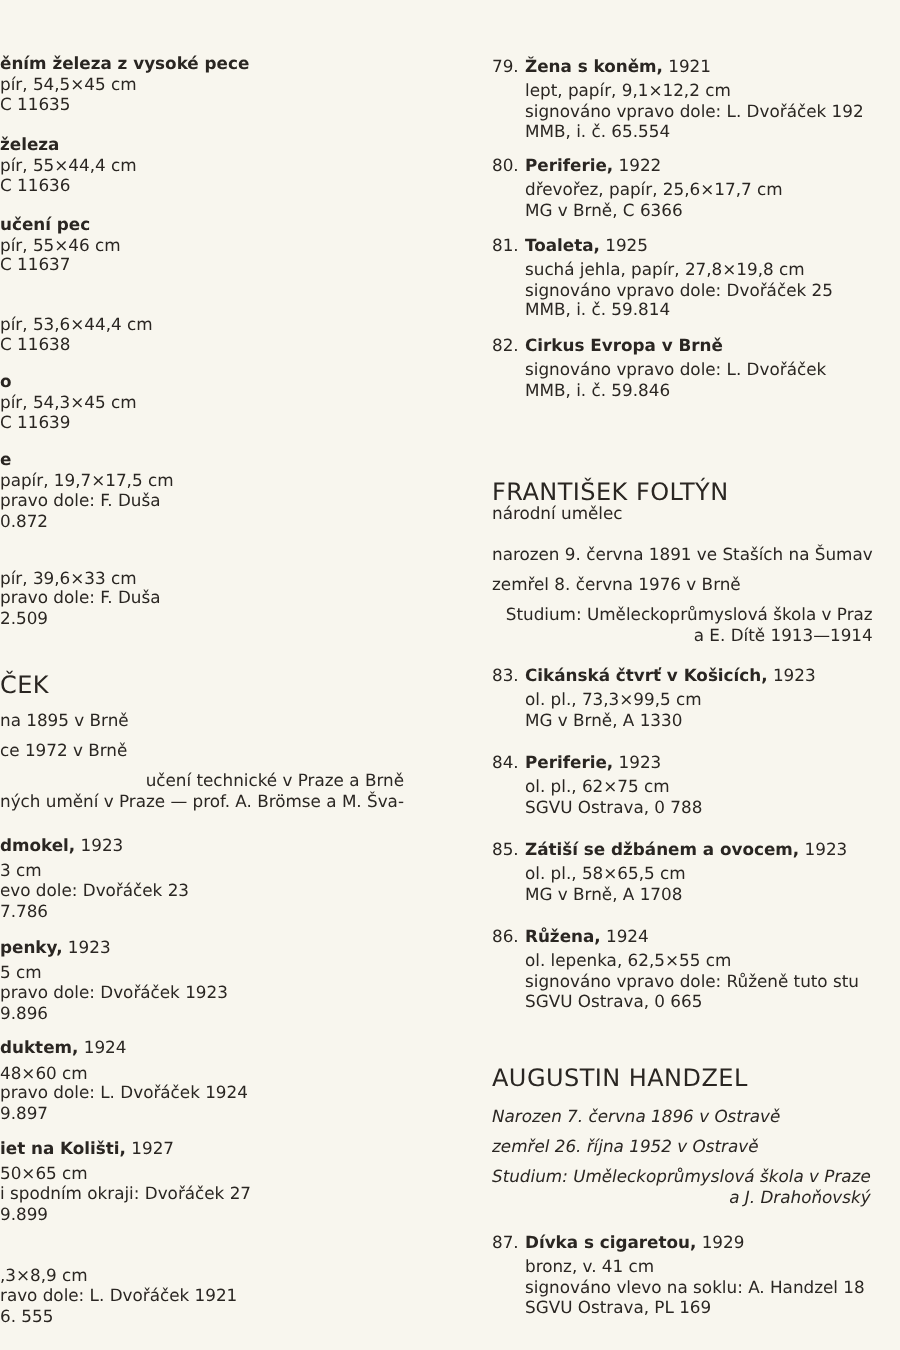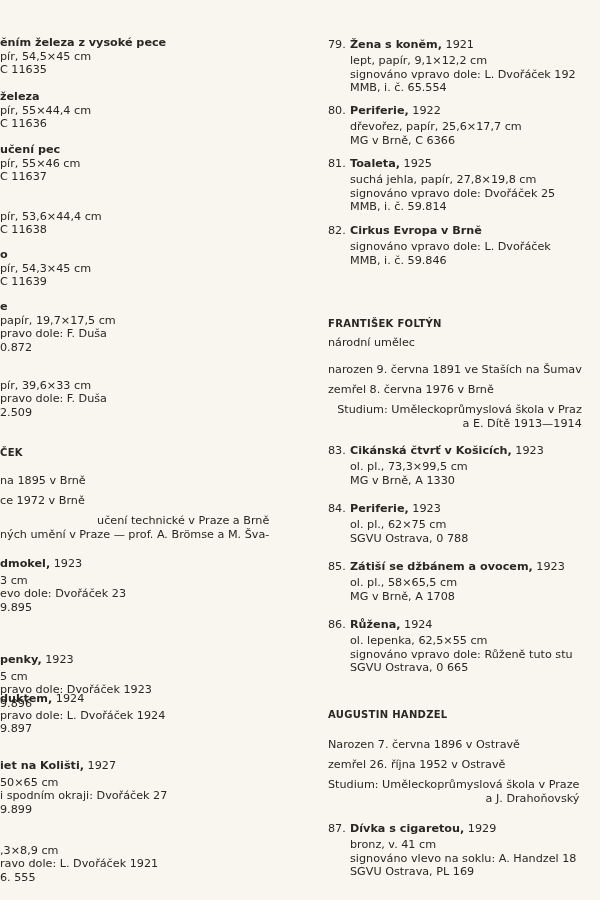--- a/index.html
+++ b/index.html
@@ -14,21 +14,21 @@
   .col { position: absolute; top: 0; }
   .col-left { left: -38px; width: 340px; }
   .col-right { left: 328px; width: 300px; }
   .blk { position: absolute; white-space: nowrap; }
   .ln { display: block; line-height: 13.5px; height: 13.5px; }
   .ttl { font-weight: bold; }
   .entry { position: absolute; white-space: nowrap; }
   .entry .num { position: absolute; left: 0; top: 0; width: 22px; }
   .entry .body { position: absolute; left: 22px; top: 0; }
   .entry .body .ln.first { margin-bottom: 2.5px; }
-  .artist { font-weight: bold; letter-spacing: 0.3px; font-size: 10px; }
+  .artist { font-weight: normal; letter-spacing: 0.3px; font-size: 16px; }
   .bio .ln { margin-bottom: 6.5px; }
   .bio .ln.tight { margin-bottom: 0; text-align: right; }
 </style>
 </head>
 <body>
 
 <div class="page">
 
   <div class="col col-left">
 
@@ -75,30 +75,31 @@
       <span class="ln">na 1895 v Brně</span>
       <span class="ln">ce 1972 v Brně</span>
       <span class="ln tight">učení technické v Praze a Brně</span>
       <span class="ln tight">ných  umění  v  Praze — prof. A. Brömse a M. Šva-</span>
     </div>
 
     <div class="blk" style="left:38px; top:557px;">
       <span class="ln" style="margin-bottom:3px;"><b>dmokel,</b><span> 1923</span></span>
       <span class="ln">3 cm</span>
       <span class="ln">evo dole: Dvořáček 23</span>
-      <span class="ln">9.895</span>
+      <span class="ln">7.786</span>
     </div>
     <div class="blk" style="left:38px; top:625px;">
-      <span class="ln" style="margin-bottom:3px;margin-top:28px;"><b>penky,</b><span> 1923</span></span>
+      <span class="ln" style="margin-bottom:3px;"><b>penky,</b><span> 1923</span></span>
       <span class="ln">5 cm</span>
       <span class="ln">pravo dole: Dvořáček 1923</span>
       <span class="ln">9.896</span>
     </div>
     <div class="blk" style="left:38px; top:692px;">
       <span class="ln" style="margin-bottom:3px;"><b>duktem,</b><span> 1924</span></span>
+      <span class="ln">48×60 cm</span>
       <span class="ln">pravo dole: L. Dvořáček 1924</span>
       <span class="ln">9.897</span>
     </div>
     <div class="blk" style="left:38px; top:759px;">
       <span class="ln" style="margin-bottom:3px;"><b>iet na Kolišti,</b><span> 1927</span></span>
       <span class="ln">50×65 cm</span>
       <span class="ln">i spodním okraji: Dvořáček 27</span>
       <span class="ln">9.899</span>
     </div>
     <div class="blk" style="left:38px; top:827px;">
@@ -191,21 +192,21 @@
       <span class="num ln">86.</span>
       <div class="body">
         <span class="ln first"><b>Růžena,</b><span> 1924</span></span>
         <span class="ln">ol. lepenka, 62,5×55 cm</span>
         <span class="ln">signováno vpravo dole: Růženě tuto stu</span>
         <span class="ln">SGVU Ostrava, 0 665</span>
       </div>
     </div>
 
     <div class="blk artist" style="left:0; top:709px;">AUGUSTIN  HANDZEL</div>
-    <div class="blk bio" style="left:0; top:738px;">
+    <div class="blk bio" style="left:0; top:738px;font-style:italic;">
       <span class="ln">Narozen 7. června 1896 v Ostravě</span>
       <span class="ln">zemřel 26. října 1952 v Ostravě</span>
       <span class="ln tight">Studium: Uměleckoprůmyslová škola v Praze</span>
       <span class="ln tight">a J. Drahoňovský</span>
     </div>
 
     <div class="entry" style="left:0; top:822px;">
       <span class="num ln">87.</span>
       <div class="body">
         <span class="ln first"><b>Dívka s cigaretou,</b><span> 1929</span></span>

